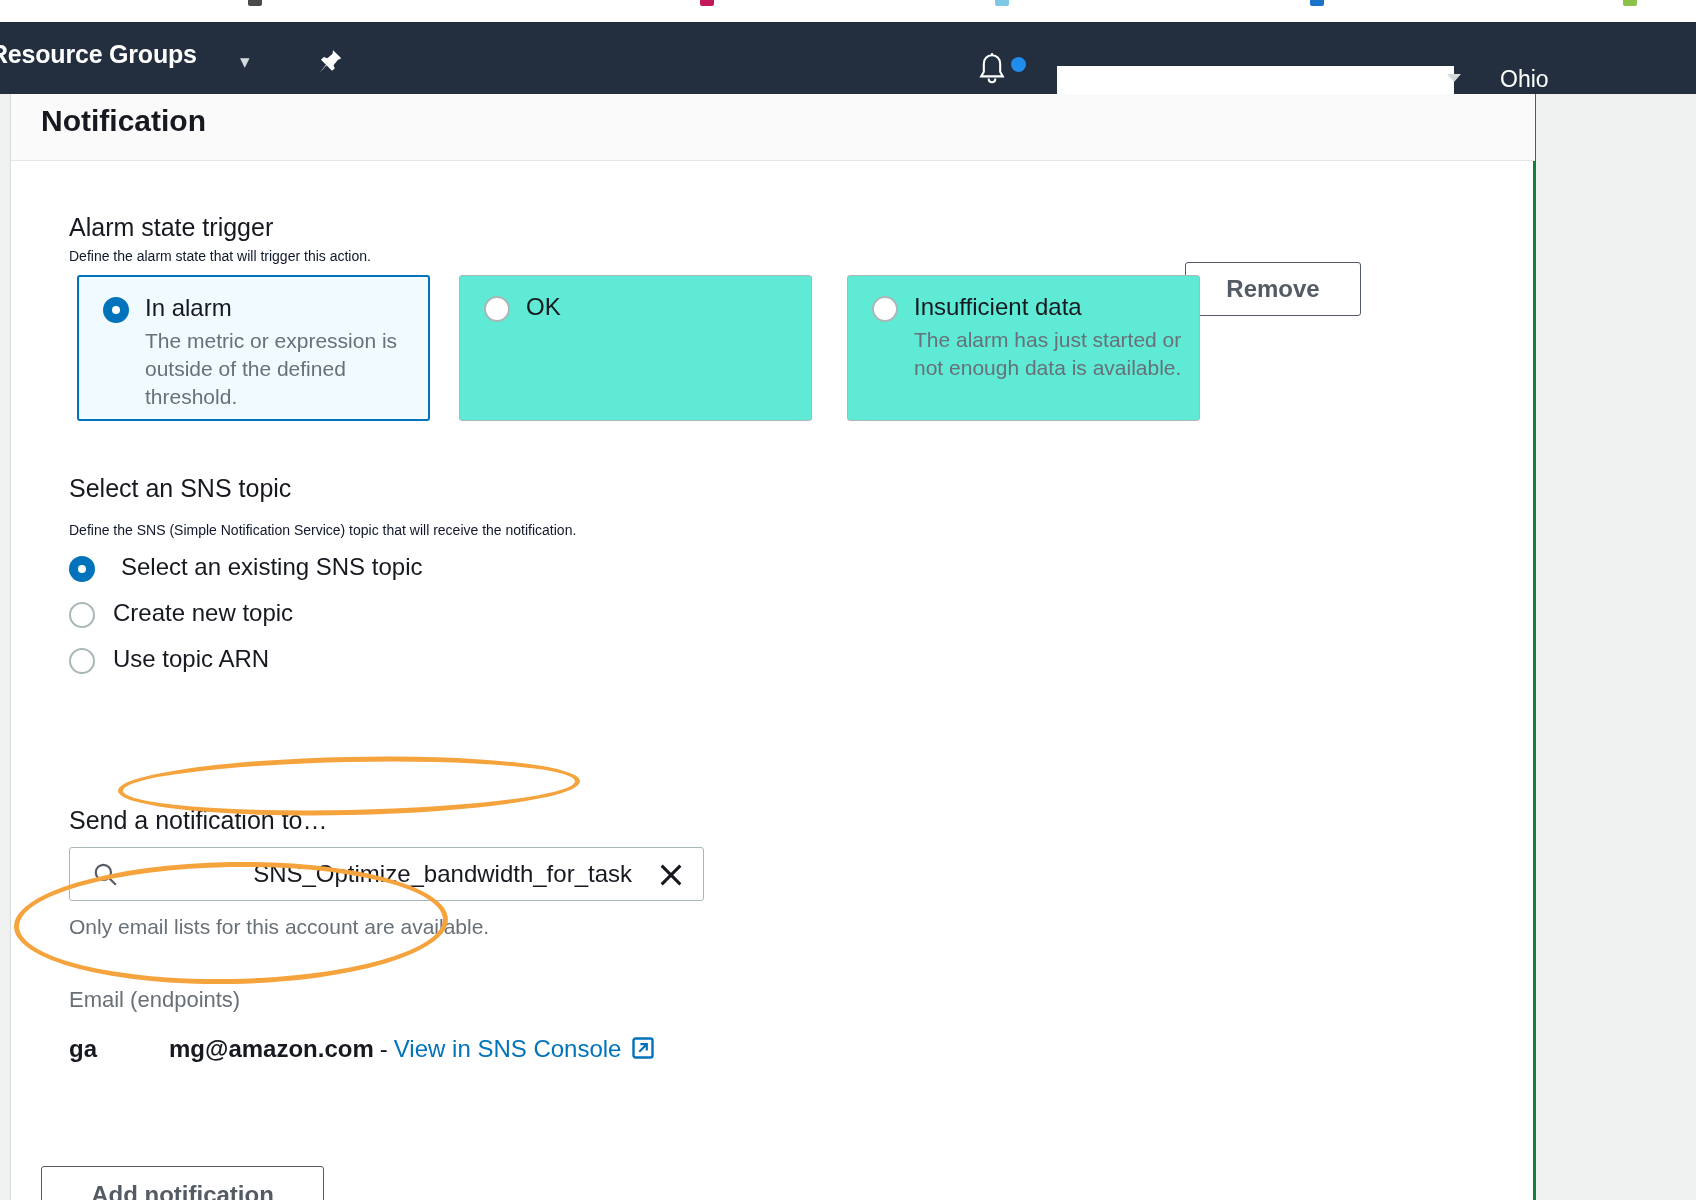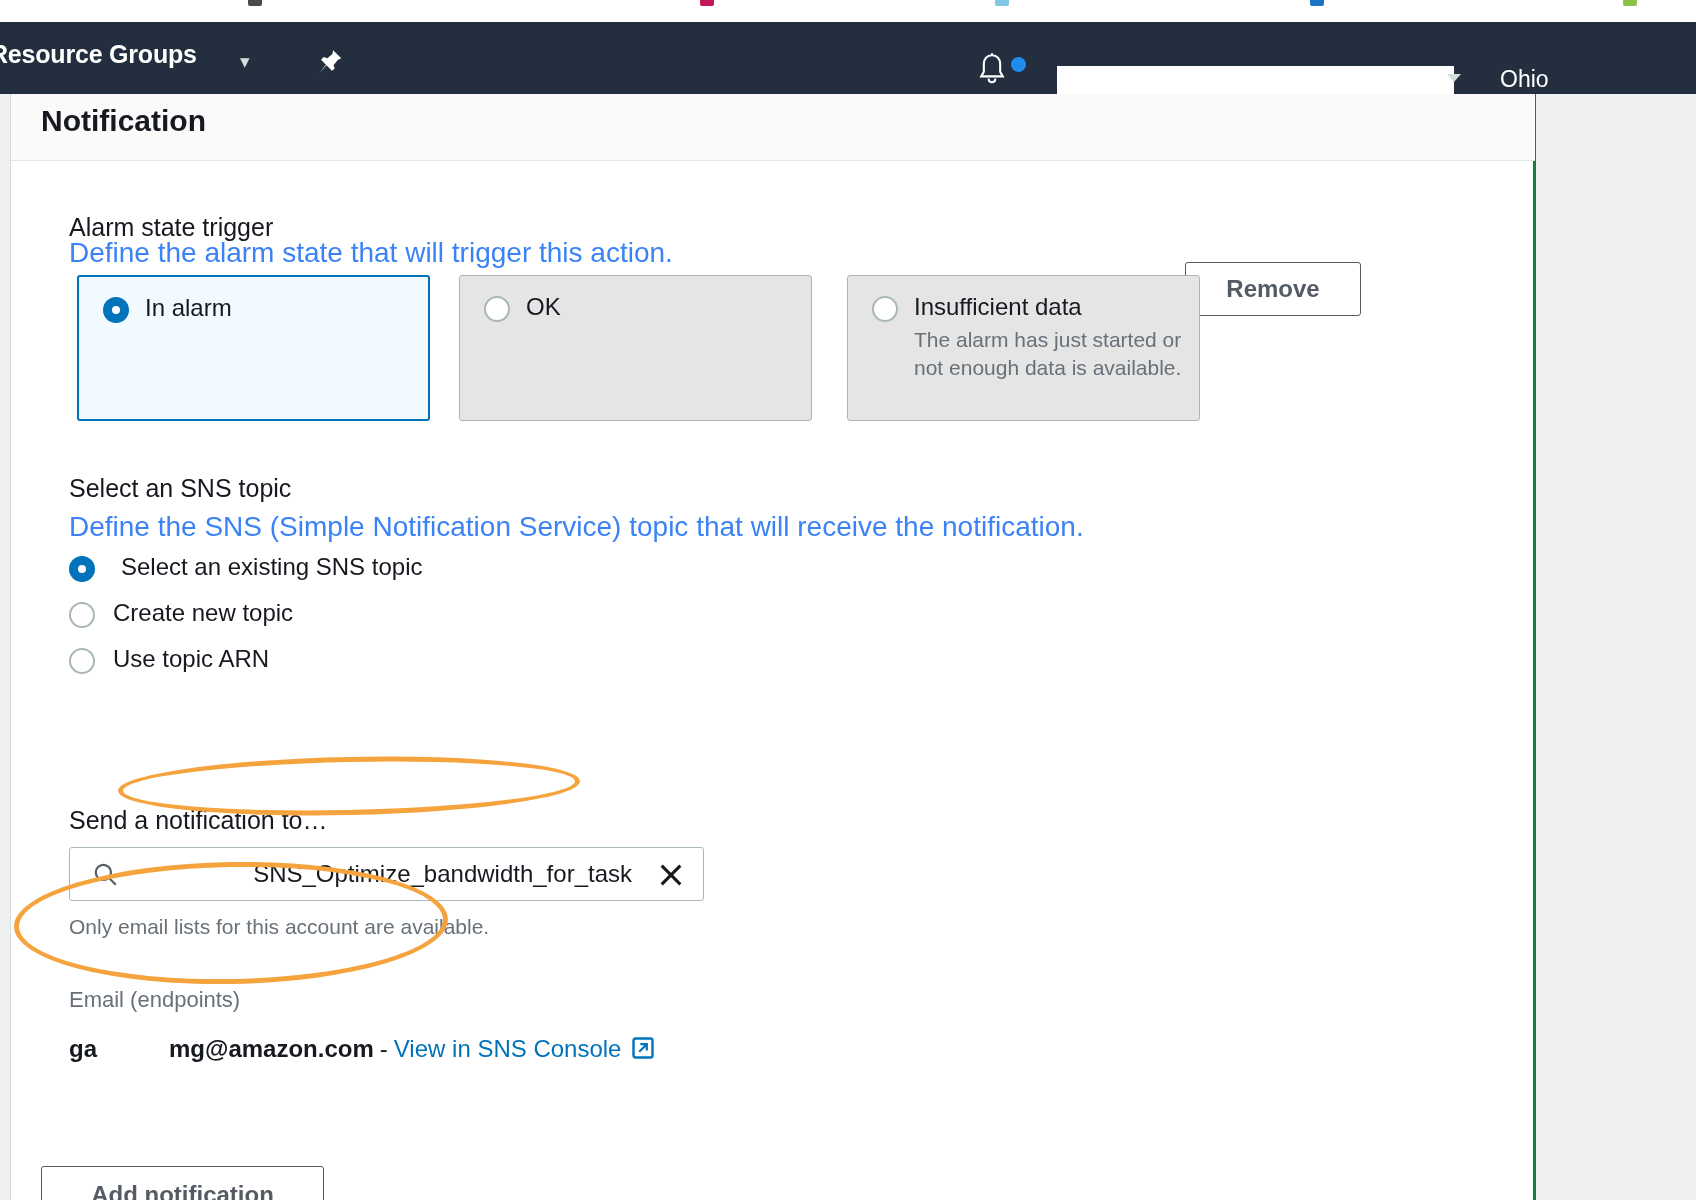--- a/index.html
+++ b/index.html
@@ -97,31 +97,32 @@
   .panel-body { position: absolute; top: 67px; left: 0; width: 1524px; }
 
   
   .section-h {
     position: absolute;
     font-size: 25px; color: #16191f;
     white-space: nowrap;
   }
   .section-sub {
     position: absolute;
-    font-size: 28px; color: #3b82f6;
-    white-space: nowrap;
+    font-size: 14px; color: #0f172a;
+    white-space: nowrap;
+    margin-top: 11px;
   }
 
   
   .state-card {
     position: absolute;
     width: 353px; height: 146px;
     border: 1px solid #aab7b8;
     border-radius: 3px;
-    background: #e5e5e5;
+    background: #5eead4;
   }
   .state-card.selected {
     border: 2px solid #0073bb;
     background: #f1faff;
   }
   .radio-outer {
     position: absolute; left: 24px; top: 20px;
     width: 26px; height: 26px;
     border-radius: 50%;
     border: 2px solid #aab7b8;
@@ -318,20 +319,21 @@
     <div class="section-h" style="left:58px; top:40px;margin-top:12px;">Alarm state trigger</div>
     <div class="section-sub" style="left:58px; top:76px;">Define the alarm state that will trigger this action.</div>
 
     <button class="btn btn-remove">Remove</button>
 
     <div class="state-card selected" style="left:66px; top:114px;padding-left:44px;">
       <div class="radio-outer">
           <div class="radio-dot"></div>
         </div>
       <div class="state-label">In alarm</div>
+      <div class="state-desc">The metric or expression is outside of the defined threshold.</div>
     </div>
 
     <div class="state-card" style="left:448px; top:114px;">
       <div class="radio-outer"></div>
       <div class="state-label">OK</div>
     </div>
 
     <div class="state-card" style="left:836px; top:114px;">
       <div class="radio-outer"></div>
       <div class="state-label">Insufficient data</div>

